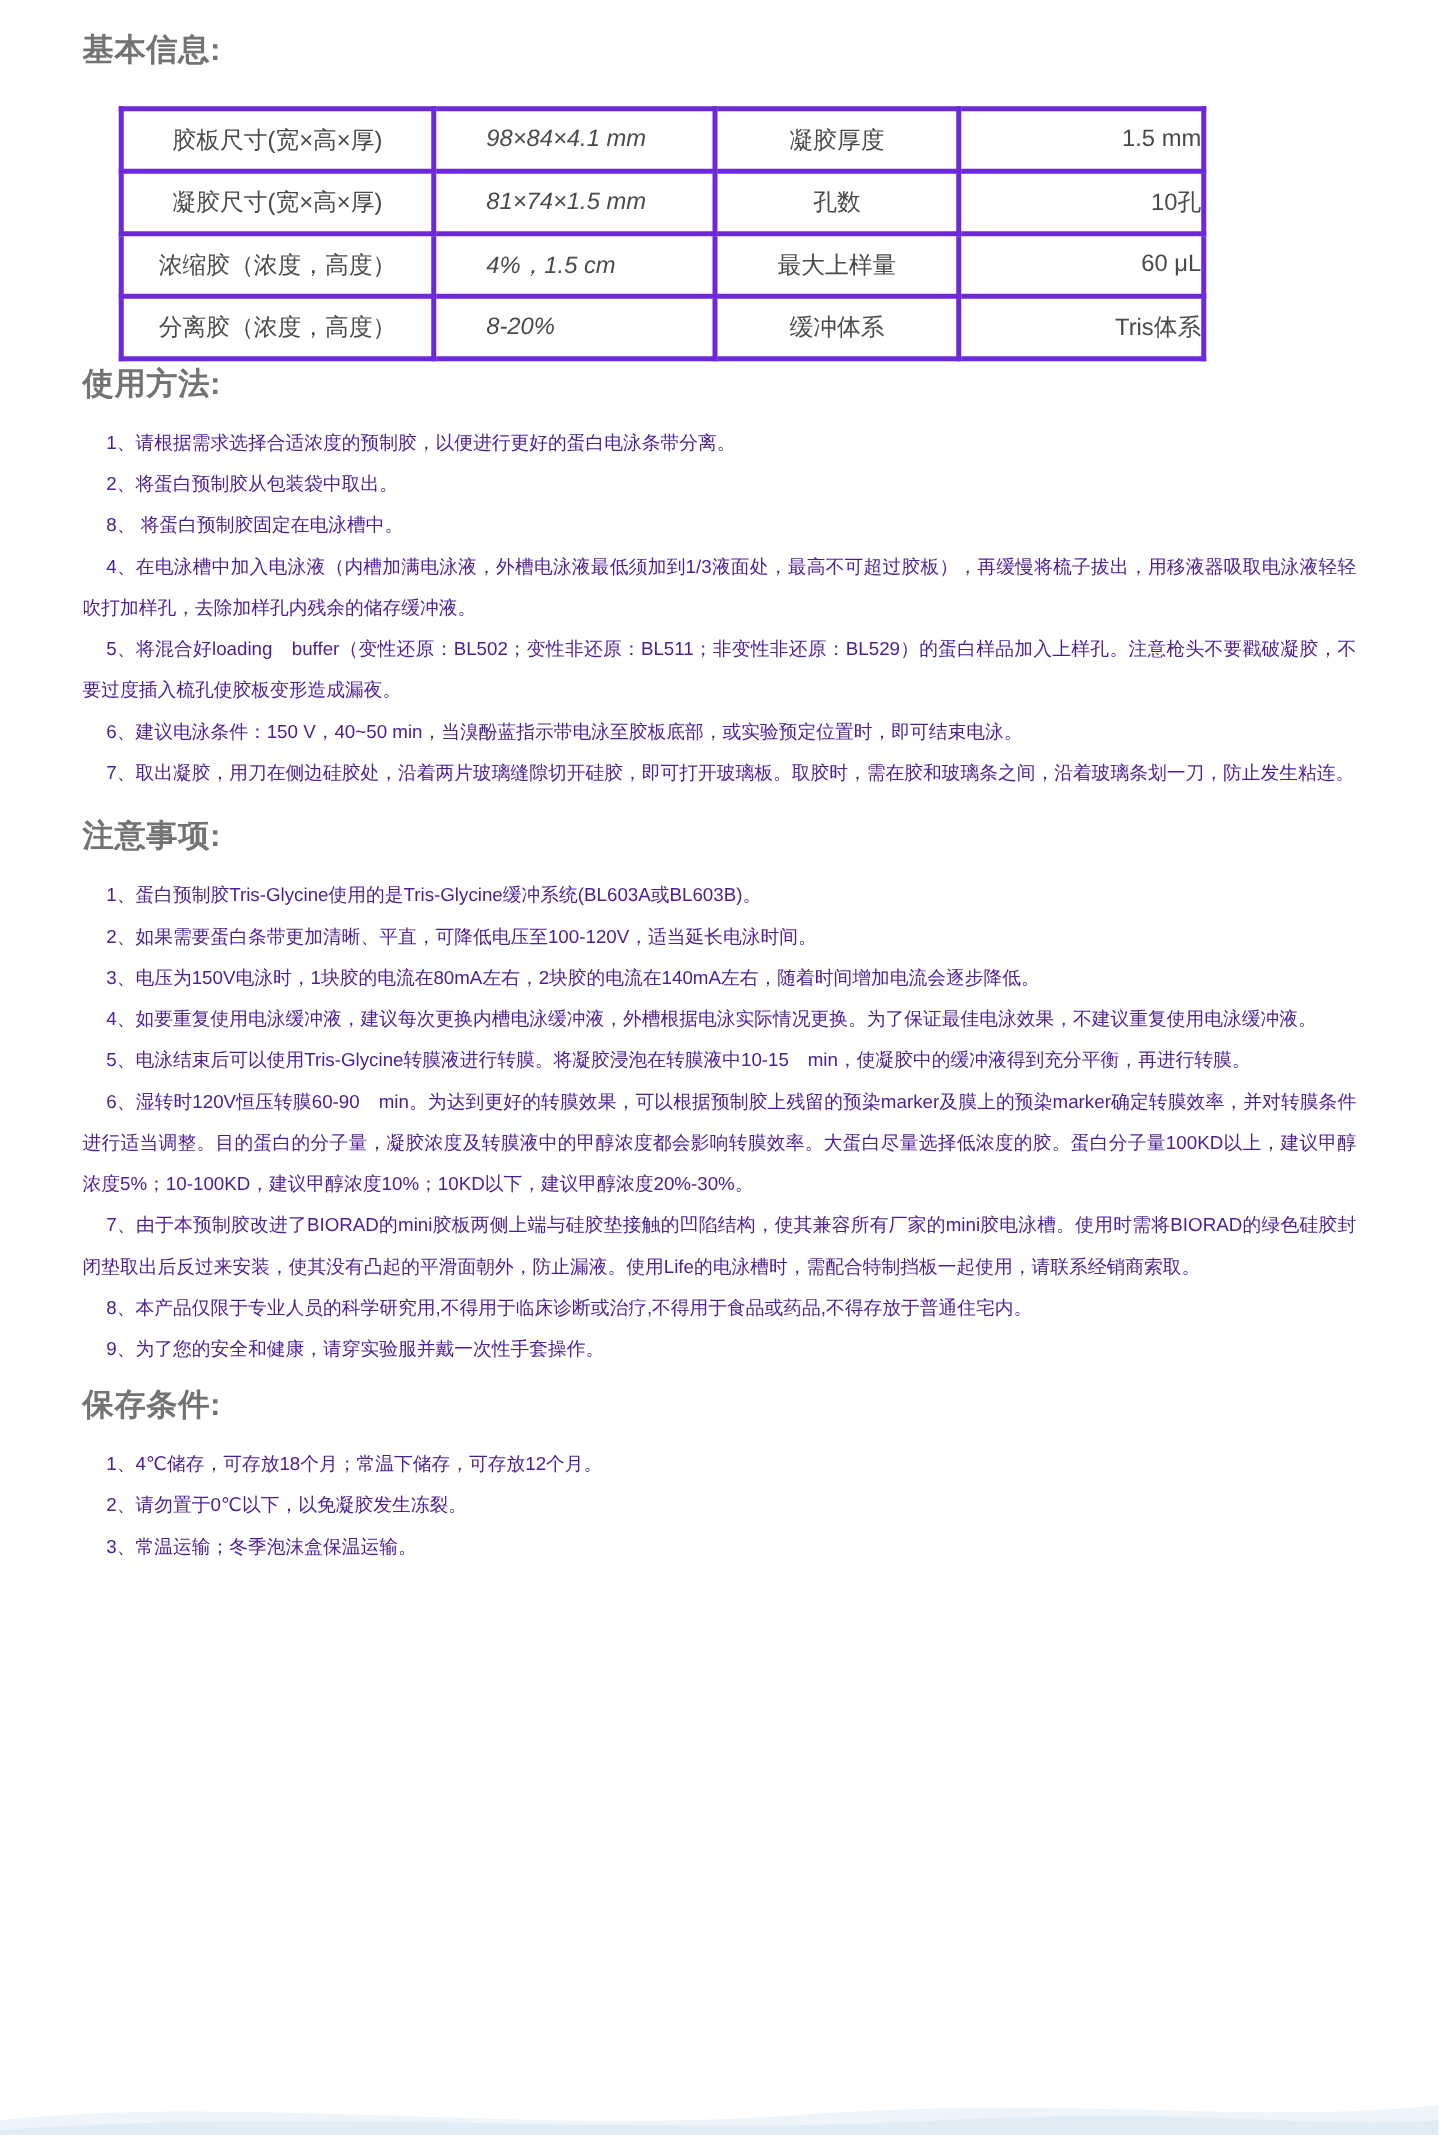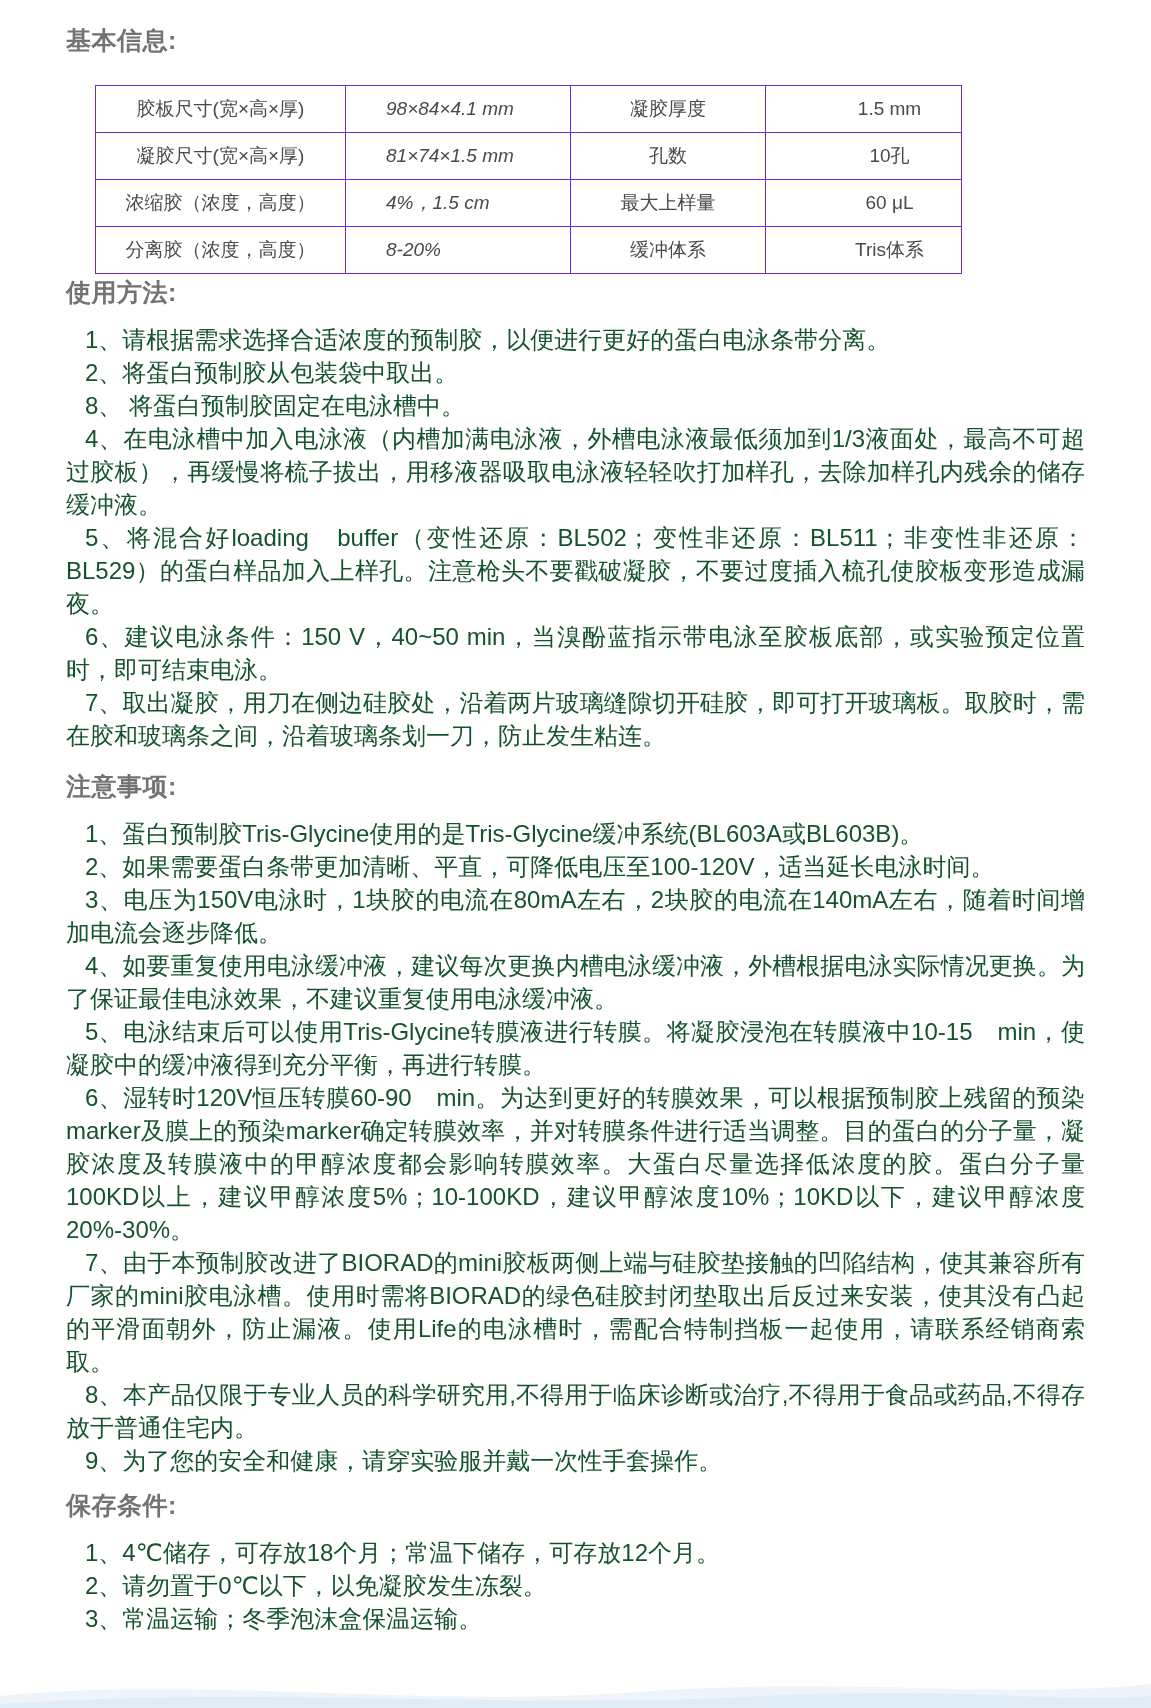--- a/index.html
+++ b/index.html
@@ -22,40 +22,40 @@
   }
 
   
   .info-table {
     border-collapse: collapse;
     table-layout: fixed;
     width: 866px;
     margin: 27px 0 0 29px;
   }
   .info-table td {
-    border: 1px solid #6d28d9;
+    border: 4px solid #6d28d9;
     height: 46px;
     font-size: 19px;
     color: #4a4a4a;
     padding: 0;
   }
   .info-table td.lab { text-align: center; }
   .info-table td.val { text-align: left; padding-left: 40px; font-style: italic; }
-  .info-table td.val2 { text-align: center; padding-left: 52px; }
+  .info-table td.val2 { text-align: right; padding-left: 52px; }
 
   .sec-usage   { }
   .sec-notes   { margin-top: 16px; }
   .sec-storage { margin-top: 10px; }
 
   .list { margin-top: 13px; }
   .item {
     margin: 0;
-    font-size: 24px;
+    font-size: 15px;
     line-height: 33px;
-    color: #14532d;
+    color: #4c1d95;
     text-align: justify;
     text-indent: 19px;
   }
 
   .bottom-wave {
     position: absolute;
     left: 0; bottom: 0;
     width: 1151px; height: 42px;
     display: block;
   }

